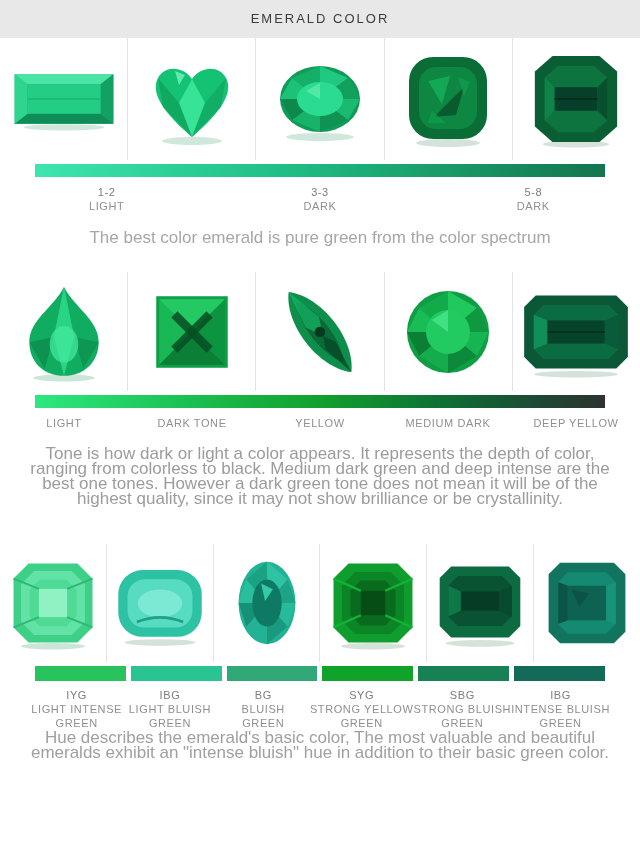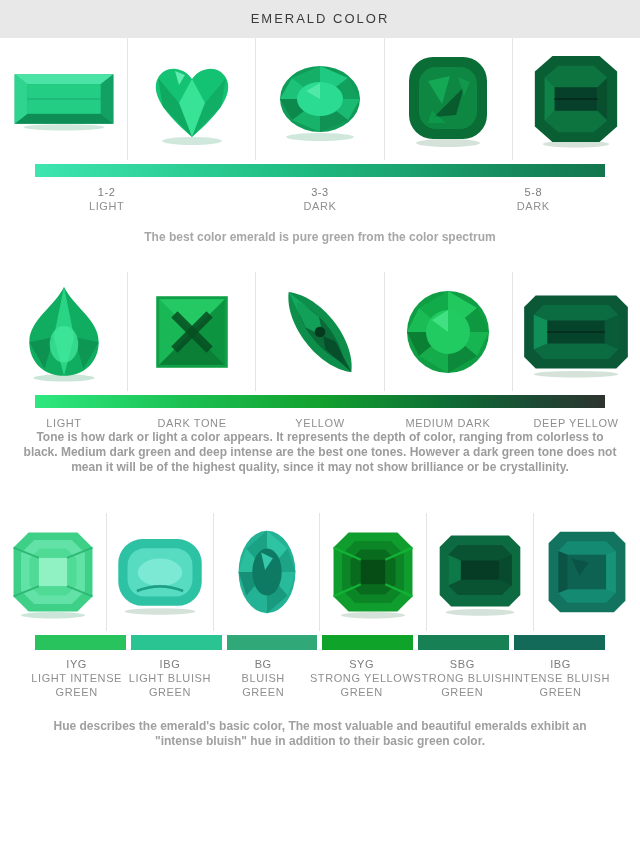--- a/index.html
+++ b/index.html
@@ -28,28 +28,28 @@
   .swatches{display:flex;gap:5px;margin:4px 35px 0;height:15px;}
   .swatches .sw{flex:1;}
   .sw1{background:#28c35d}.sw2{background:#2ac493}.sw3{background:#30a877}
   .sw4{background:#10a32a}.sw5{background:#188055}.sw6{background:#146a58}
   .labels{display:flex;margin-top:8px;}
   .labels .lab{
     flex:1;text-align:center;color:#8f8f8f;
     font-size:11px;letter-spacing:.6px;line-height:14px;white-space:nowrap;
   }
   .labels .lab .code{font-weight:normal;color:#7c7c7c;}
-  .labels3{margin:7px 30px 0;}
+  .labels3{margin:7px 30px 0;justify-content:flex-end;}
   .caption{
-    text-align:center;color:#a7a7a7;font-weight:bold;
-    font-size:12px;line-height:15px;margin:0 auto;
+    text-align:center;color:#a7a7a7;font-weight:normal;
+    font-size:17px;line-height:15px;margin:0 auto;
   }
   .cap1{margin-top:17px;padding-bottom:27px;max-width:560px;}
-  .cap2{padding-bottom:38px;max-width:600px;color:#9c9c9c;}
-  .cap3{margin-top:20px;padding-bottom:12px;max-width:580px;color:#a0a0a0;}
+  .cap2{margin-top:16px;padding-bottom:38px;max-width:600px;color:#9c9c9c;}
+  .cap3{margin-top:0;padding-bottom:12px;max-width:580px;color:#a0a0a0;}
   svg{display:block;}
 </style>
 </head>
 <body>
 
 <div>
 
   <div class="section">
     <div class="hdr">EMERALD COLOR</div>
 

